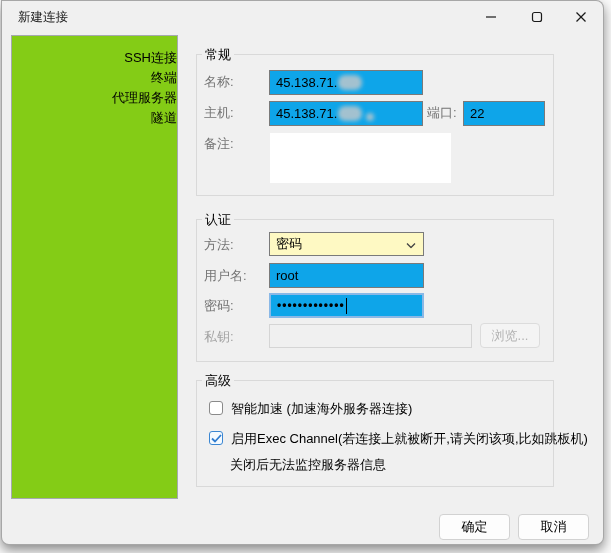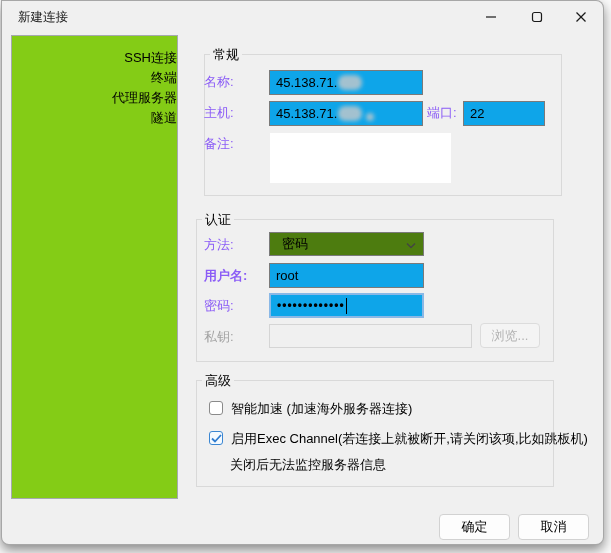--- a/index.html
+++ b/index.html
@@ -33,46 +33,46 @@
   .list-item.child { padding-left:24px; }
   
   .group {
     position:absolute; left:194px; width:358px;
     border:1px solid #d9d9d9; background:transparent;
   }
   .legend {
     position:absolute; top:-9px; left:5px; background:#f0f0f0;
     padding:0 3px; font-size:13px; line-height:17px; color:#000;
   }
-  .g-general { top:53px;  height:142px;margin-left:8px; }
+  .g-general { top:53px;  height:142px; }
   .g-auth    { top:218px; height:143px; }
   .g-adv     { top:379px; height:107px; }
   
-  .flabel { position:absolute; font-size:13px; line-height:16px; color:#8b5cf6; }
+  .flabel { position:absolute; font-size:13px; line-height:16px; color:#737373; }
   .flabel.disabled { color:#a3a3a3; }
   .textbox {
     position:absolute; background:#0ea5e9; border:1px solid #7a7a7a;
     font-size:13px; line-height:23px; padding:0 6px;
     white-space:nowrap; overflow:hidden; display:flex; align-items:center;
   }
   .textbox.focused { border:2px solid #8ab8e6; line-height:21px; }
   .textbox.disabled { background:#f0f0f0; border:1px solid #d5d5d5; }
   .redacted {
     display:inline-block; width:24px; height:15px; margin-left:1px;
     background:#c9c9c9; border-radius:7px; filter:blur(2px); opacity:.8;
   }
   .redacted.small { width:8px; height:8px; margin-left:4px; margin-top:6px; }
   .pw-dots { font-size:12px; font-weight:bold; letter-spacing:1px; }
   .caret { display:inline-block; width:1px; height:16px; background:#000; margin-left:1px; }
   .textarea {
     position:absolute; background:#fff; border:none; font-size:13px; padding:3px 5px;
   }
   .combo {
-    position:absolute; background:#4d7c0f; border:1px solid #7a7a7a;
-    font-size:13px; display:flex; align-items:center; padding:0 12px;
+    position:absolute; background:#fef9c3; border:1px solid #7a7a7a;
+    font-size:13px; display:flex; align-items:center; padding:0 6px;
   }
   .combo .chev { position:absolute; right:7px; top:50%; transform:translateY(-50%); }
   .btn {
     position:absolute; background:#fdfdfd; border:1px solid #d2d2d2; border-radius:4px;
     font-size:13px; color:#000; display:flex; align-items:center; justify-content:center;
     font-family:inherit; cursor:default;
   }
   .btn.disabled { color:#b4b4b4; background:#f4f4f4; border-color:#dcdcdc; }
   
   .cb-row { position:absolute; display:flex; align-items:flex-start; }
@@ -149,21 +149,21 @@
   </div>
   <span class="flabel" style="left:202px; top:236px;">方法:</span>
   <div class="combo" style="left:267px; top:231px; width:155px; height:24px;">
     <span>密码</span>
     <span class="chev">
       <svg width="10" height="6" viewBox="0 0 10 6">
           <polyline points="1,1 5,5 9,1" fill="none" stroke="#444" stroke-width="1.3"></polyline>
         </svg>
     </span>
   </div>
-  <span class="flabel" style="left:202px; top:267px;font-weight:bold;">用户名:</span>
+  <span class="flabel" style="left:202px; top:267px;">用户名:</span>
   <div class="textbox" style="left:267px; top:262px; width:155px; height:25px;">
     <span>root</span>
   </div>
   <span class="flabel" style="left:202px; top:297px;">密码:</span>
   <div class="textbox focused" style="left:267px; top:292px; width:155px; height:25px;">
     <span class="pw-dots">•••••••••••••</span>
       <span class="caret"></span>
   </div>
   <span class="flabel disabled" style="left:202px; top:328px;">私钥:</span>
   <div class="textbox disabled" style="left:267px; top:323px; width:203px; height:24px;"></div>

